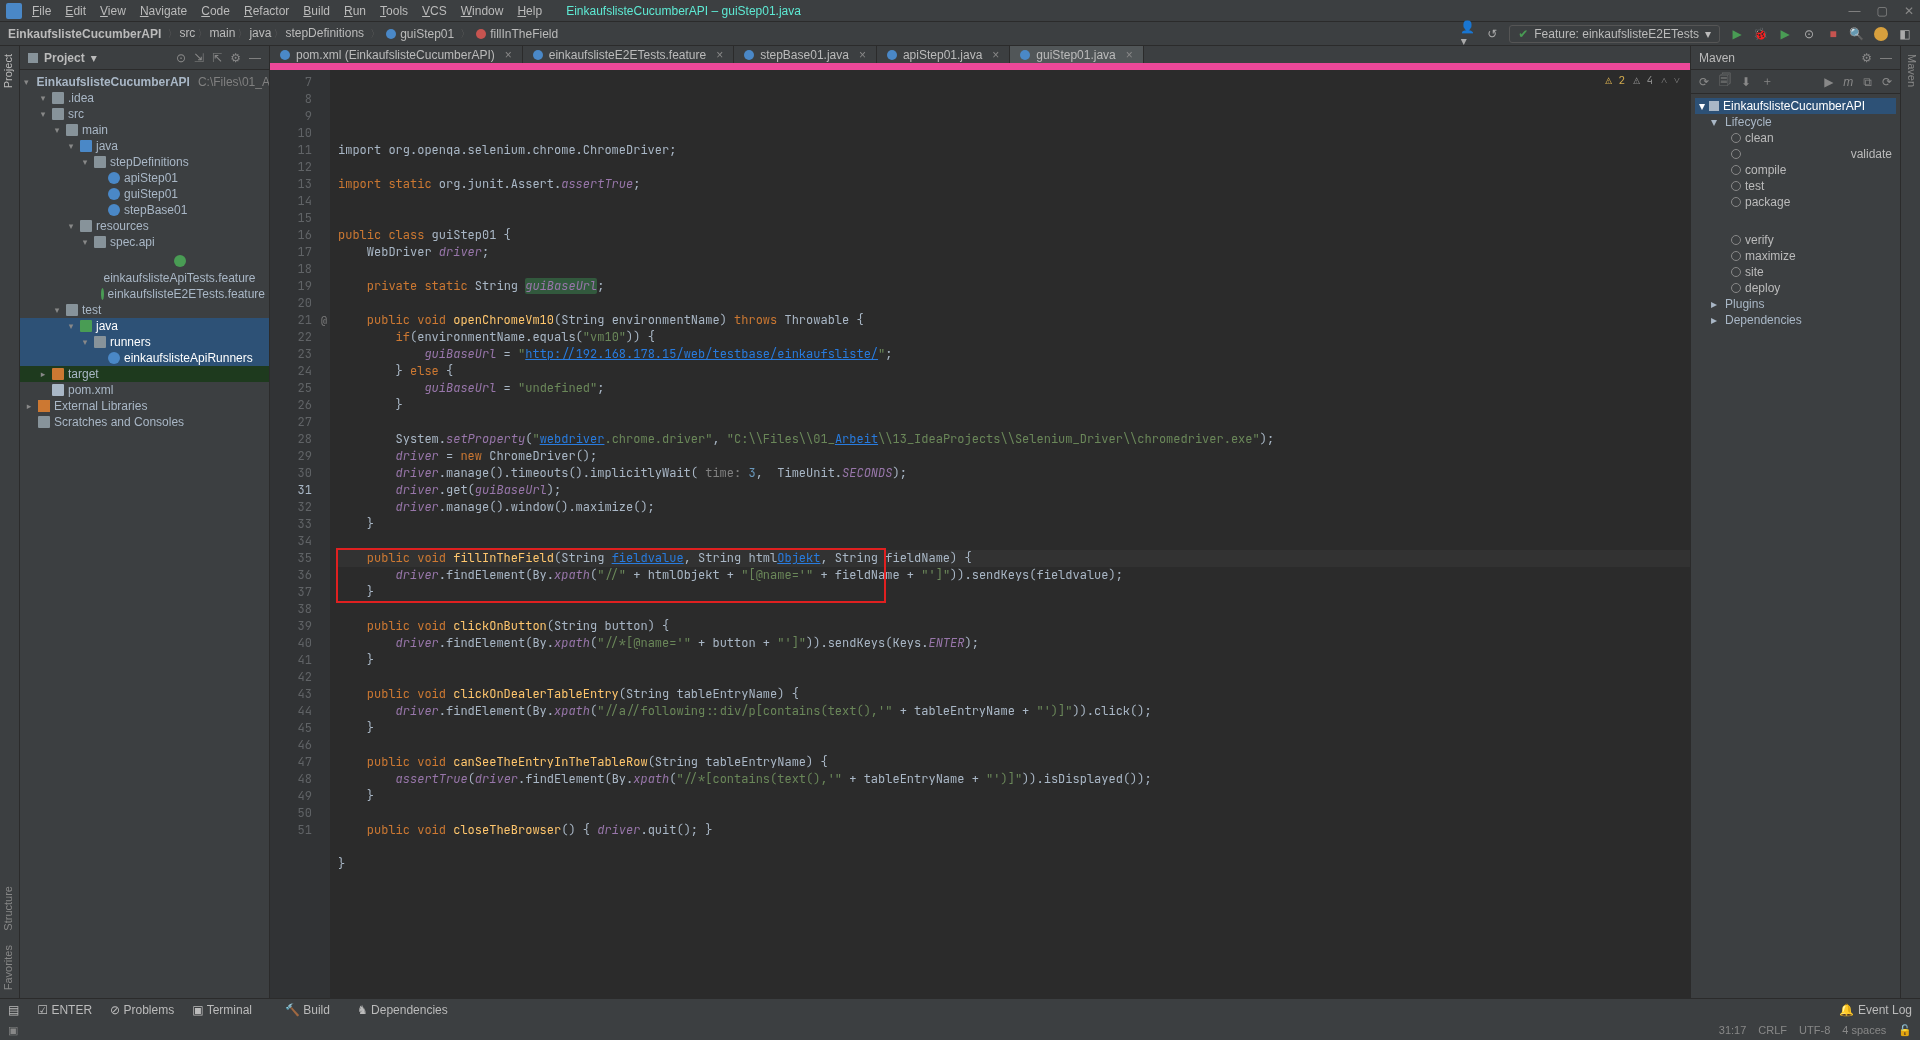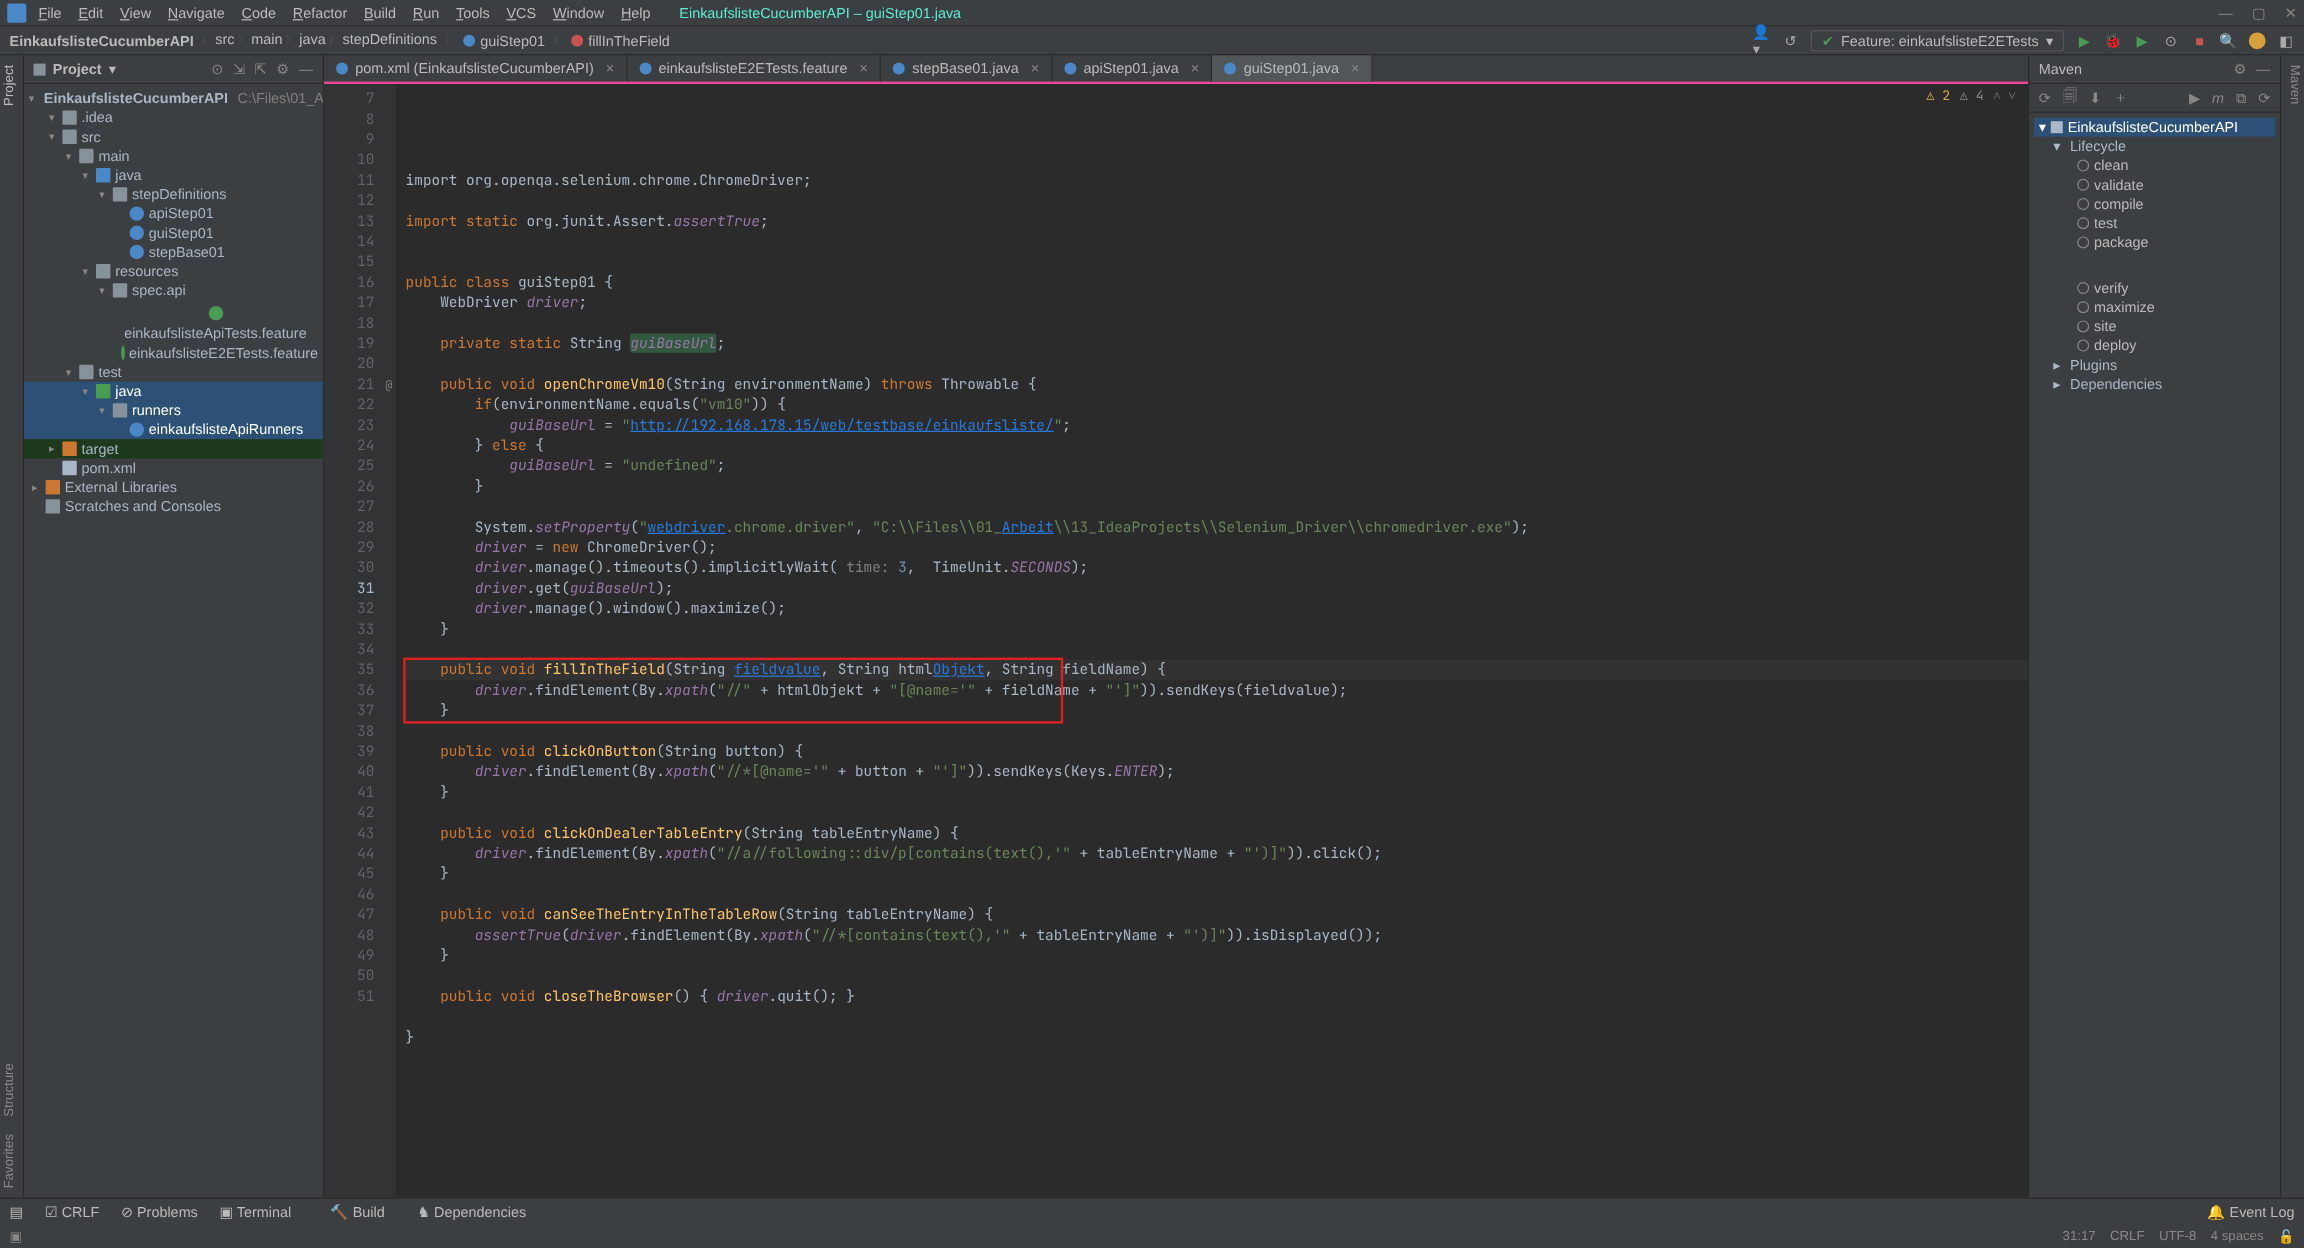--- a/index.html
+++ b/index.html
@@ -114,21 +114,21 @@
 .ic-maven{background:#a9b7c6;border-radius:1px;}
 .ic-lib{background:#cc7832;}
 .tree .gray { color:#808080; margin-left:4px; }
 
 .editor-col { flex:1; display:flex; flex-direction:column; background:#2b2b2b; min-width:0; }
 .tabs {
   height: 24px;
   background:#3c3f41;
   display:flex;
   align-items:stretch;
-  border-bottom:2px solid #ec4899;
+  border-bottom:7px solid #ec4899;
 }
 .tab {
   display:flex; align-items:center; padding:0 10px; gap:6px;
   color:#bbb; border-right:1px solid #2b2b2b; cursor:pointer;
 }
 .tab.active { background:#515658; }
 .tab .tab-ic { width:10px; height:10px; background:#4a88c7; border-radius:50%; }
 .tab .close { color:#888; margin-left:4px; }
 .editor-wrap { flex:1; display:flex; overflow:hidden; position:relative; }
 .gutter {
@@ -526,21 +526,21 @@
       <div class="node" style="padding-left:16px">
         <span class="exp">▾</span>
           <span class="ic ic-folder"></span>
         <span>Lifecycle</span>
       </div>
       <div id="maven-lifecycle-body">
           <div class="node leaf" style="padding-left: 36px;">
             <span class="ic-gear"></span>
             <span>clean</span>
           </div>
-          <div class="node leaf" style="padding-left: 36px;">
+          <div class="node leaf" style="padding-left: 36px; justify-content: space-between;">
             <span class="ic-gear"></span>
             <span>validate</span>
           </div>
           <div class="node leaf" style="padding-left: 36px;">
             <span class="ic-gear"></span>
             <span>compile</span>
           </div>
           <div class="node leaf" style="padding-left: 36px;">
             <span class="ic-gear"></span>
             <span>test</span>
@@ -579,21 +579,21 @@
     </div>
   </div>
 
   <div class="right-side-tabs">
     <span>Maven</span>
   </div>
 </div>
 
 <div class="bottombar">
   <span>▤</span>
-  <span id="bottom-tools"><span style="margin-right: 18px;">☑ CRLF</span><span style="margin-right: 18px;">⊘ Problems</span><span style="margin-right: 33px; text-align: center;">▣ Terminal</span><span style="margin-right: 27px;">🔨 Build</span><span style="margin-right: 18px;">♞ Dependencies</span></span>
+  <span id="bottom-tools"><span style="margin-right: 18px;">☑ ENTER</span><span style="margin-right: 18px;">⊘ Problems</span><span style="margin-right: 33px; text-align: center;">▣ Terminal</span><span style="margin-right: 27px;">🔨 Build</span><span style="margin-right: 18px;">♞ Dependencies</span></span>
   <div class="right">
     <span>🔔 <span>Event Log</span></span>
   </div>
 </div>
 
 <div class="statusbar">
   <span>▣</span>
   <div class="right">
     <span>31:17</span>
     <span>CRLF</span>

